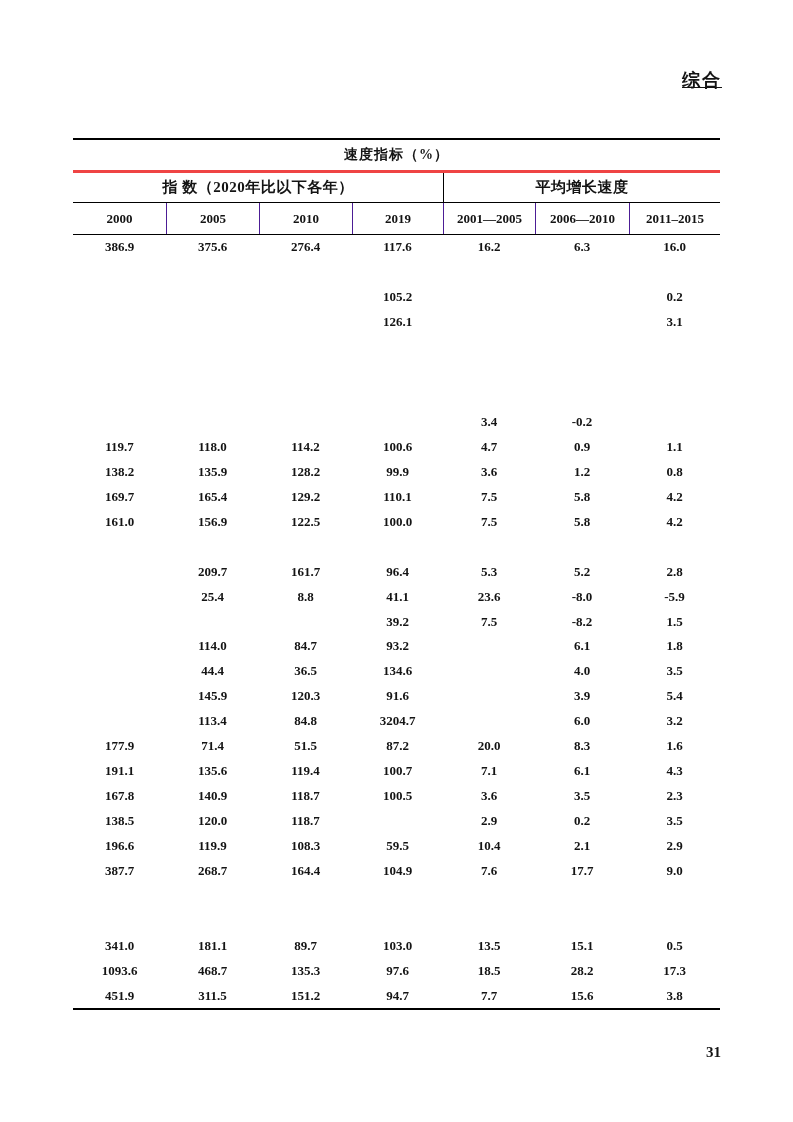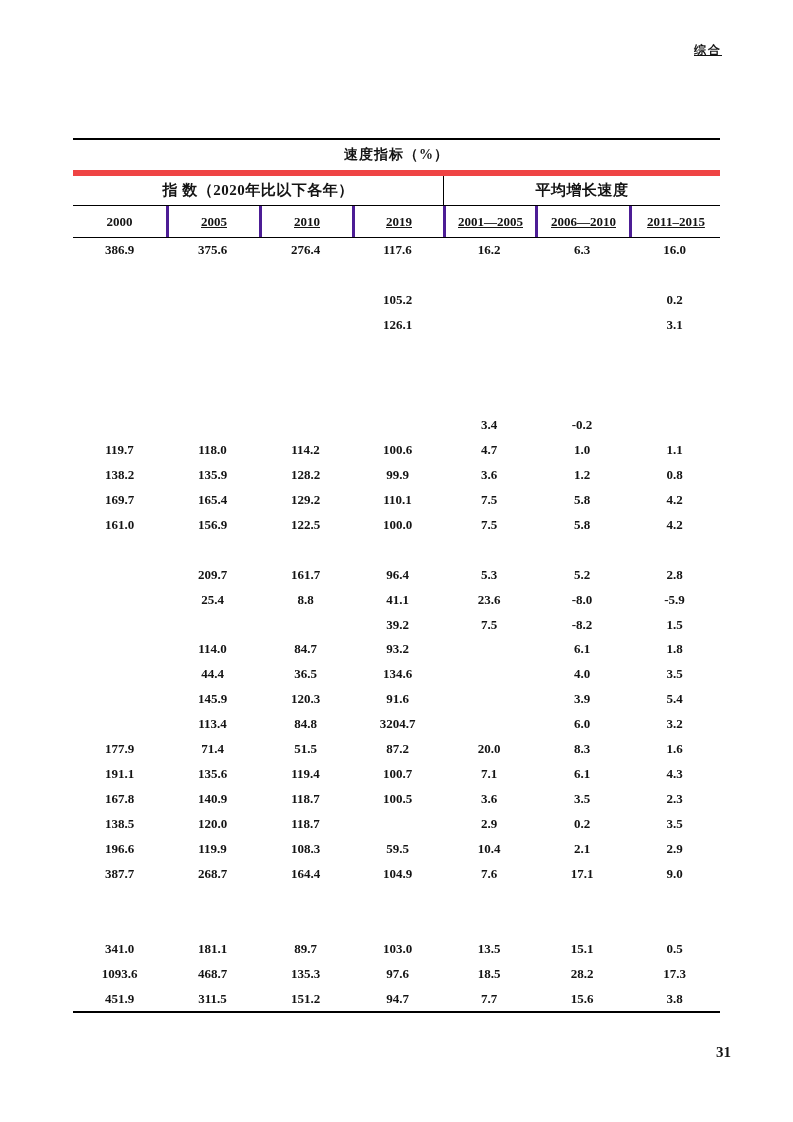--- a/index.html
+++ b/index.html
@@ -2,61 +2,61 @@
 <html><head>
 <meta charset="utf-8">
 <style>
   html,body{margin:0;padding:0;}
   body{
     width:793px;height:1122px;background:#ffffff;position:relative;
     font-family:"Liberation Serif","DejaVu Serif",serif;color:#141414;
     -webkit-font-smoothing:antialiased;
   }
   .corner-label{
-    position:absolute;top:42px;right:71px;
-    font-size:12px;font-weight:bold;letter-spacing:2px;text-decoration:underline;
+    position:absolute;top:68px;right:71px;
+    font-size:18px;font-weight:bold;letter-spacing:2px;text-decoration:underline;
   }
   .stat-table{
     position:absolute;left:73px;top:138px;width:647px;
     border-top:2.5px solid #000;border-bottom:2.5px solid #000;
     box-sizing:content-box;
   }
   .title-row{
     height:30px;display:flex;align-items:center;justify-content:center;
     font-size:14px;font-weight:bold;letter-spacing:1px;
-    border-bottom:6px solid #ef4444;
+    border-bottom:3px solid #ef4444;
   }
   .group-row{
     display:grid;grid-template-columns:370px 277px;height:29px;
     border-bottom:1px solid #000;
   }
   .group-cell{
     display:flex;align-items:center;justify-content:center;
     font-size:15px;font-weight:bold;letter-spacing:0.5px;
   }
   .group-cell + .group-cell{border-left:1px solid #000;}
   .year-row{
     display:grid;grid-template-columns:93px 93px 93px 91px 92px 94px 91px;
     height:31px;border-bottom:1.5px solid #000;
   }
   .year-cell{
     display:flex;align-items:center;justify-content:center;
     font-size:13px;font-weight:bold;
   }
-  .year-cell + .year-cell{border-left:3px solid #4c1d95;text-decoration:underline;}
+  .year-cell + .year-cell{border-left:1px solid #4c1d95;}
   .table-body{height:773px;display:flex;flex-direction:column;}
   .trow{
     flex:1;display:grid;grid-template-columns:93px 93px 93px 91px 92px 94px 91px;
   }
   .tcell{
     display:flex;align-items:center;justify-content:center;
     font-size:13px;font-weight:bold;white-space:nowrap;
   }
   .page-number{
-    position:absolute;top:1044px;right:62px;
+    position:absolute;top:1044px;right:72px;
     font-size:15px;font-weight:bold;
   }
 </style>
 </head>
 <body>
 
 <div class="corner-label">综合</div>
 
 <div class="stat-table">
 
@@ -149,21 +149,21 @@
         <div class="tcell">3.4</div>
         <div class="tcell">-0.2</div>
         <div class="tcell"></div>
       </div>
       <div class="trow">
         <div class="tcell">119.7</div>
         <div class="tcell">118.0</div>
         <div class="tcell">114.2</div>
         <div class="tcell">100.6</div>
         <div class="tcell">4.7</div>
-        <div class="tcell">1.0</div>
+        <div class="tcell">0.9</div>
         <div class="tcell">1.1</div>
       </div>
       <div class="trow">
         <div class="tcell">138.2</div>
         <div class="tcell">135.9</div>
         <div class="tcell">128.2</div>
         <div class="tcell">99.9</div>
         <div class="tcell">3.6</div>
         <div class="tcell">1.2</div>
         <div class="tcell">0.8</div>
@@ -302,21 +302,21 @@
         <div class="tcell">10.4</div>
         <div class="tcell">2.1</div>
         <div class="tcell">2.9</div>
       </div>
       <div class="trow">
         <div class="tcell">387.7</div>
         <div class="tcell">268.7</div>
         <div class="tcell">164.4</div>
         <div class="tcell">104.9</div>
         <div class="tcell">7.6</div>
-        <div class="tcell">17.1</div>
+        <div class="tcell">17.7</div>
         <div class="tcell">9.0</div>
       </div>
       <div class="trow">
         <div class="tcell"></div>
         <div class="tcell"></div>
         <div class="tcell"></div>
         <div class="tcell"></div>
         <div class="tcell"></div>
         <div class="tcell"></div>
         <div class="tcell"></div>

